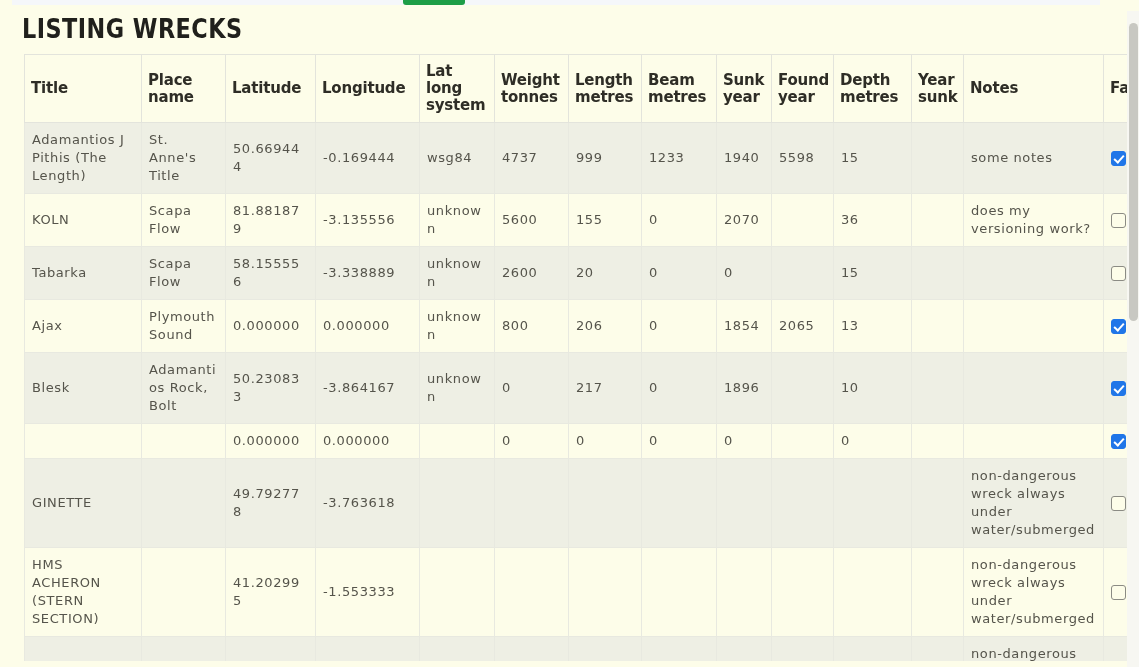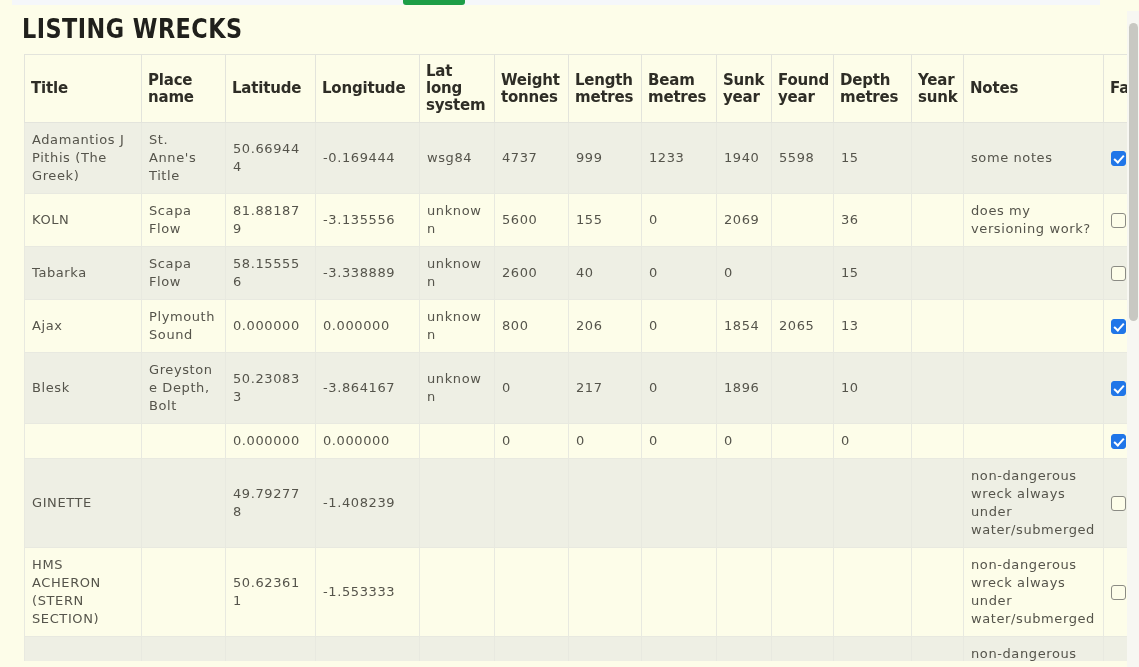--- a/index.html
+++ b/index.html
@@ -202,21 +202,21 @@
             <th><span>Sunk year</span></th>
             <th><span>Found year</span></th>
             <th><span>Depth metres</span></th>
             <th><span>Year sunk</span></th>
             <th><span>Notes</span></th>
             <th><span>Fav</span></th>
           </tr>
       </thead>
       <tbody id="body-rows">
           <tr class="odd">
-            <td>Adamantios J Pithis (The Greek)</td>
+            <td>Adamantios J Pithis (The Length)</td>
             <td>St. Anne's Title</td>
             <td>50.669444</td>
             <td>-0.169444</td>
             <td>wsg84</td>
             <td>4737</td>
             <td>999</td>
             <td>1233</td>
             <td>1940</td>
             <td>5598</td>
             <td>15</td>
@@ -226,35 +226,35 @@
           </tr>
           <tr class="even">
             <td>KOLN</td>
             <td>Scapa Flow</td>
             <td>81.881879</td>
             <td>-3.135556</td>
             <td>unknown</td>
             <td>5600</td>
             <td>155</td>
             <td>0</td>
-            <td>2069</td>
+            <td>2070</td>
             <td></td>
             <td>36</td>
             <td></td>
             <td>does my versioning work?</td>
             <td class="fav-cell"><input type="checkbox" class="cb" style=""></td>
           </tr>
           <tr class="odd">
             <td>Tabarka</td>
             <td>Scapa Flow</td>
             <td>58.155556</td>
             <td>-3.338889</td>
             <td>unknown</td>
             <td>2600</td>
-            <td>40</td>
+            <td>20</td>
             <td>0</td>
             <td>0</td>
             <td></td>
             <td>15</td>
             <td></td>
             <td></td>
             <td class="fav-cell"><input type="checkbox" class="cb" style=""></td>
           </tr>
           <tr class="even">
             <td>Ajax</td>
@@ -267,21 +267,21 @@
             <td>0</td>
             <td>1854</td>
             <td>2065</td>
             <td>13</td>
             <td></td>
             <td></td>
             <td class="fav-cell"><input type="checkbox" class="cb" checked="" style=""></td>
           </tr>
           <tr class="odd">
             <td>Blesk</td>
-            <td>Greystone Depth, Bolt</td>
+            <td>Adamantios Rock, Bolt</td>
             <td>50.230833</td>
             <td>-3.864167</td>
             <td>unknown</td>
             <td>0</td>
             <td>217</td>
             <td>0</td>
             <td>1896</td>
             <td></td>
             <td>10</td>
             <td></td>
@@ -301,36 +301,36 @@
             <td></td>
             <td>0</td>
             <td></td>
             <td></td>
             <td class="fav-cell"><input type="checkbox" class="cb" checked="" style=""></td>
           </tr>
           <tr class="odd">
             <td>GINETTE</td>
             <td></td>
             <td>49.792778</td>
-            <td>-1.408239</td>
+            <td>-3.763618</td>
             <td></td>
             <td></td>
             <td></td>
             <td></td>
             <td></td>
             <td></td>
             <td></td>
             <td></td>
             <td>non-dangerous wreck always under water/submerged</td>
             <td class="fav-cell"><input type="checkbox" class="cb" style=""></td>
           </tr>
           <tr class="even">
             <td>HMS ACHERON (STERN SECTION)</td>
             <td></td>
-            <td>50.623611</td>
+            <td>41.202995</td>
             <td>-1.553333</td>
             <td></td>
             <td></td>
             <td></td>
             <td></td>
             <td></td>
             <td></td>
             <td></td>
             <td></td>
             <td>non-dangerous wreck always under water/submerged</td>

